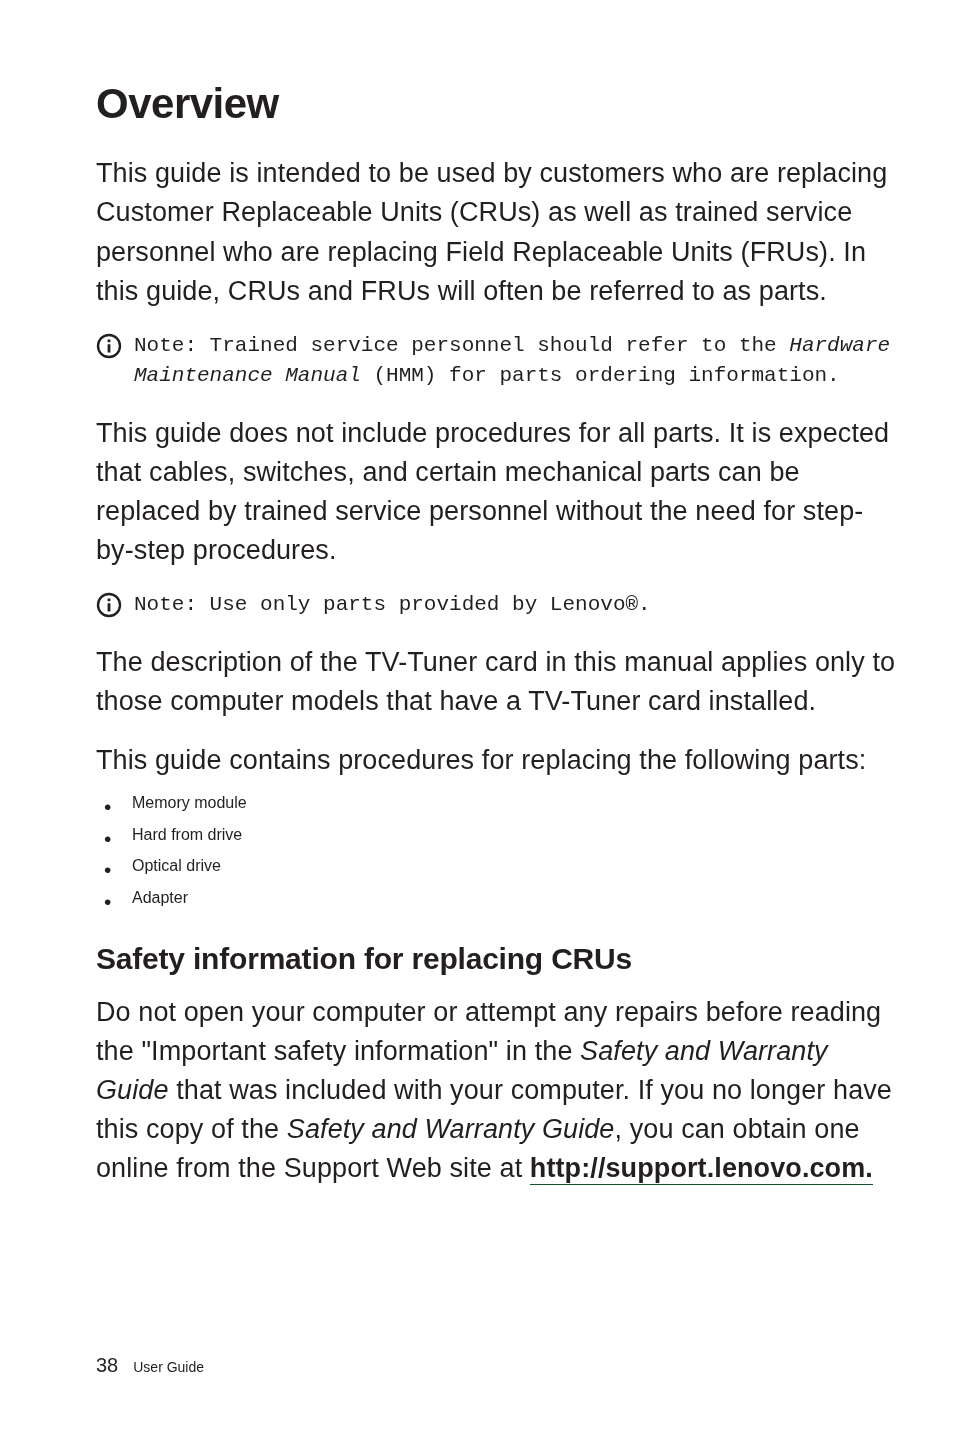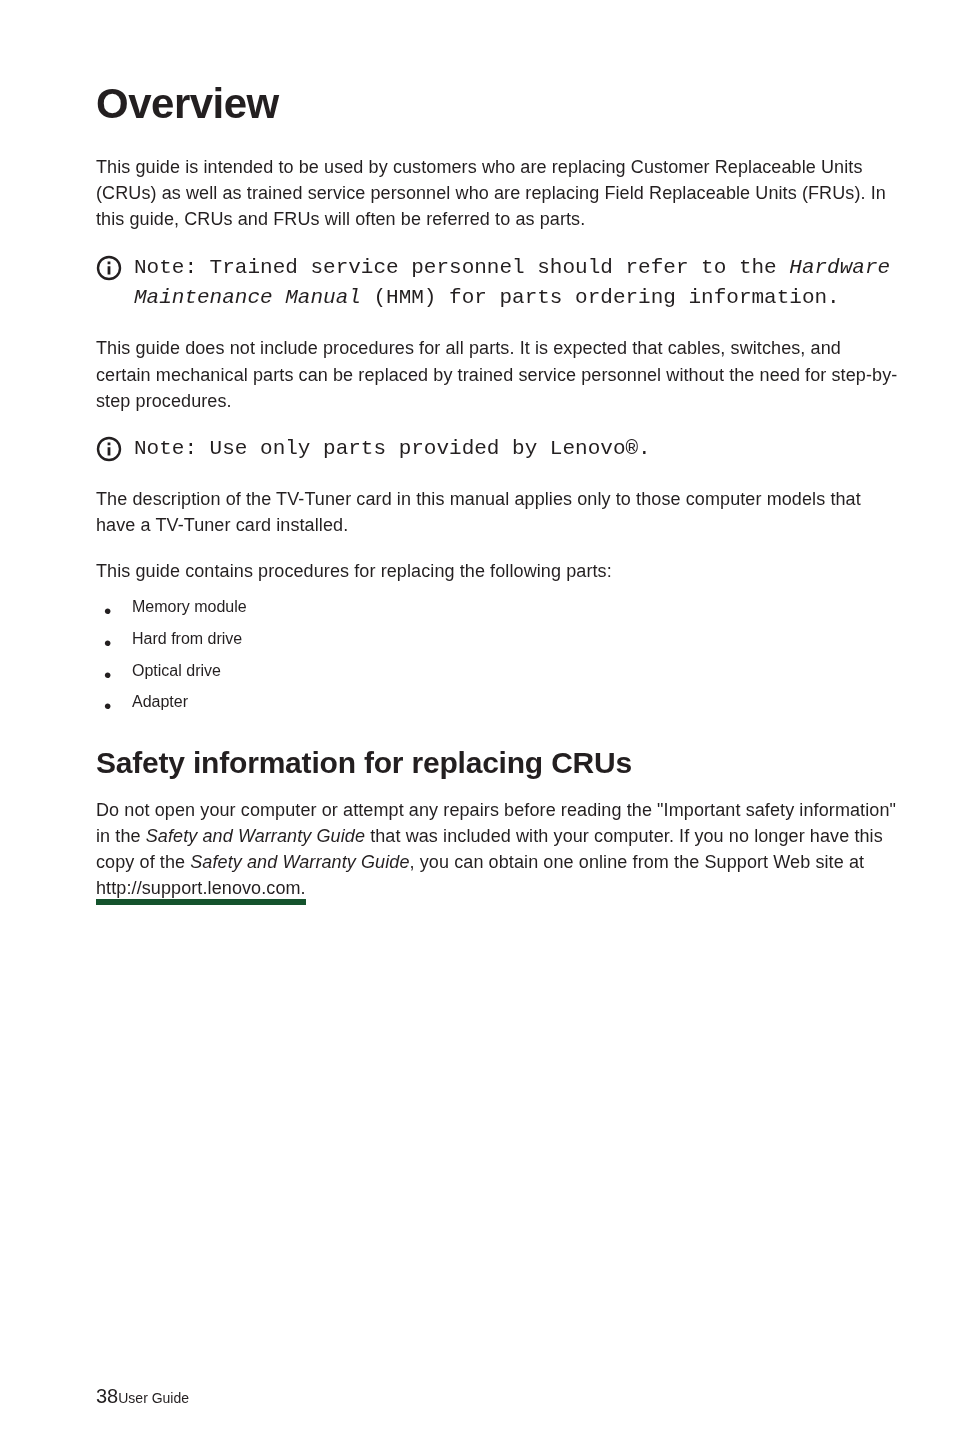--- a/index.html
+++ b/index.html
@@ -19,21 +19,21 @@
     position: relative;
   }
   h1.title {
     font-size: 42px;
     font-weight: 700;
     letter-spacing: -0.5px;
     margin: 0 0 26px 0;
     line-height: 1.15;
   }
   p.body {
-    font-size: 18px;
+    font-size: 27px;
     font-weight: 300;
     line-height: 1.45;
     margin: 16px 0 20px 0;
     letter-spacing: 0.1px;
   }
   .note-row {
     display: flex;
     align-items: flex-start;
     gap: 12px;
     margin: 0 0 22px 0;
@@ -78,33 +78,34 @@
   }
   h2.subhead {
     font-size: 30px;
     font-weight: 600;
     letter-spacing: -0.2px;
     margin: 18px 0 14px 0;
     line-height: 1.2;
   }
   a.support-link, .underline {
     text-decoration: none;
-    border-bottom: 6px solid #14532d;
+    border-bottom: 1px solid #14532d;
     color: inherit;
     padding-bottom: 1px;
+    font-weight: bold;
   }
   .footer {
     position: absolute;
     left: 96px;
-    bottom: 44px;
+    bottom: 75px;
     font-size: 14px;
     font-weight: 300;
     display: flex;
     align-items: baseline;
-    gap: 0;
+    gap: 15px;
   }
   .footer .page-num {
     font-size: 20px;
     font-weight: 400;
   }
   svg.info-svg circle {
     fill: none;
     stroke: #231f20;
     stroke-width: 2.4;
   }

